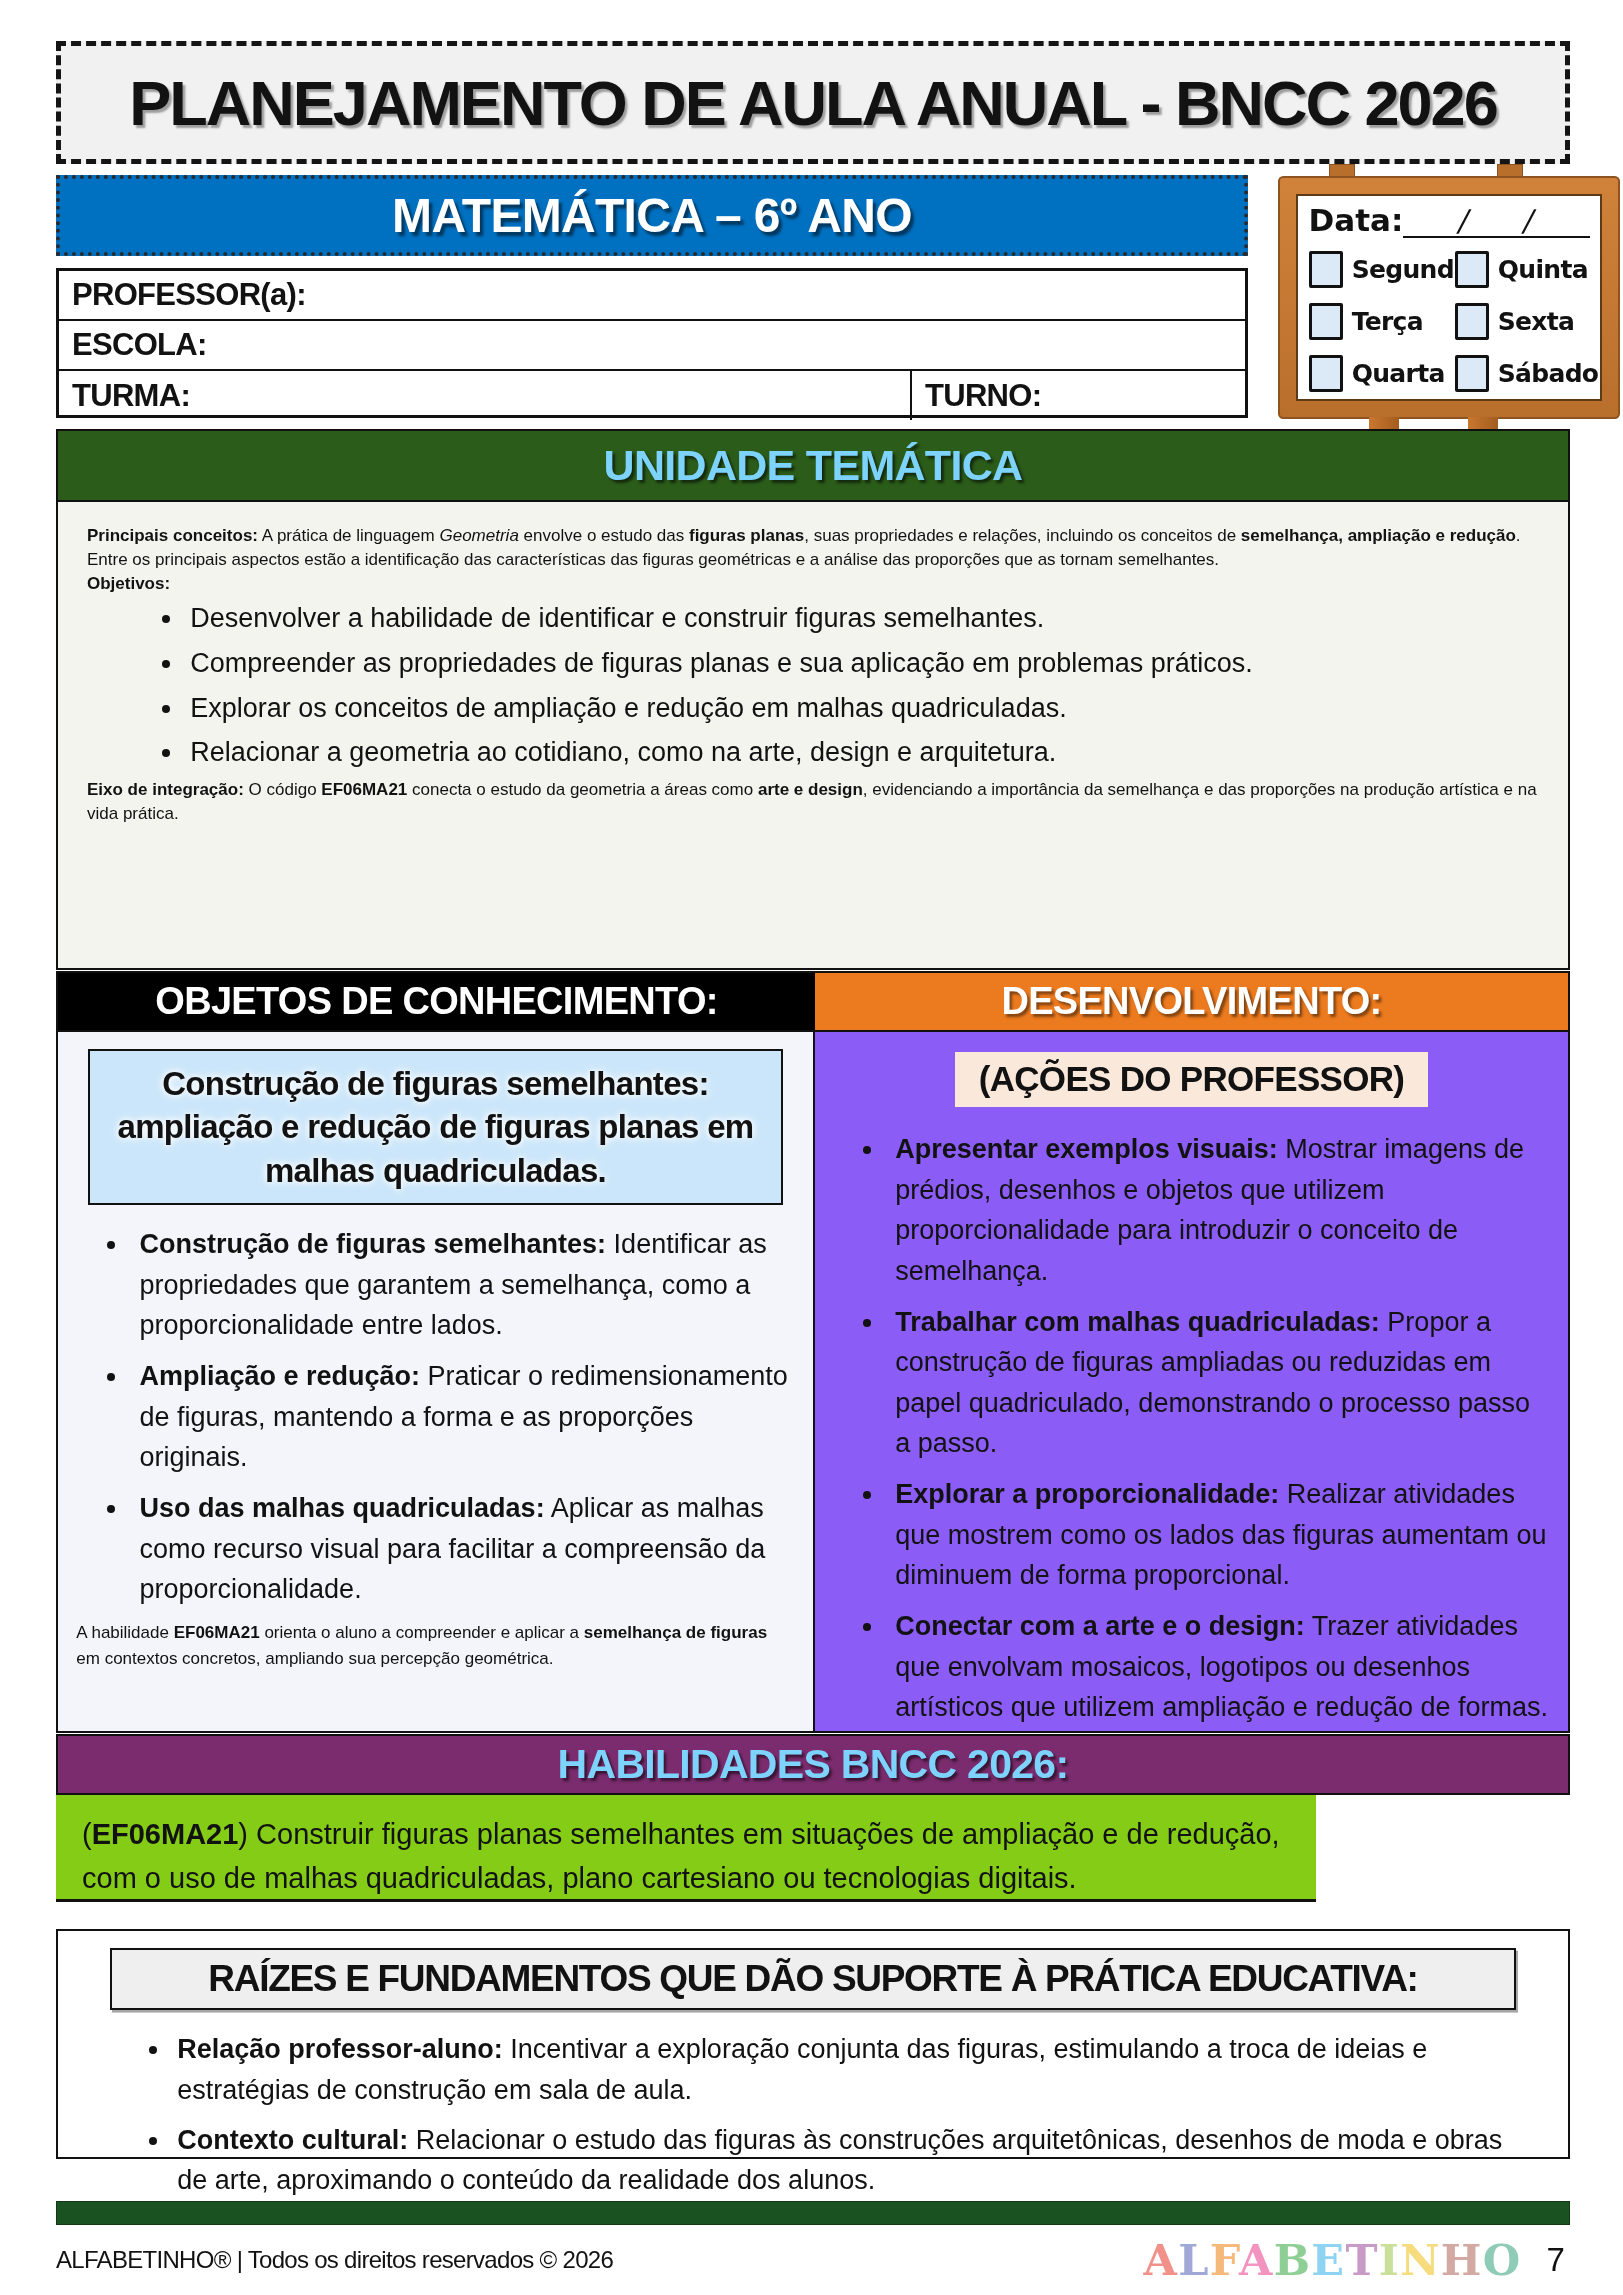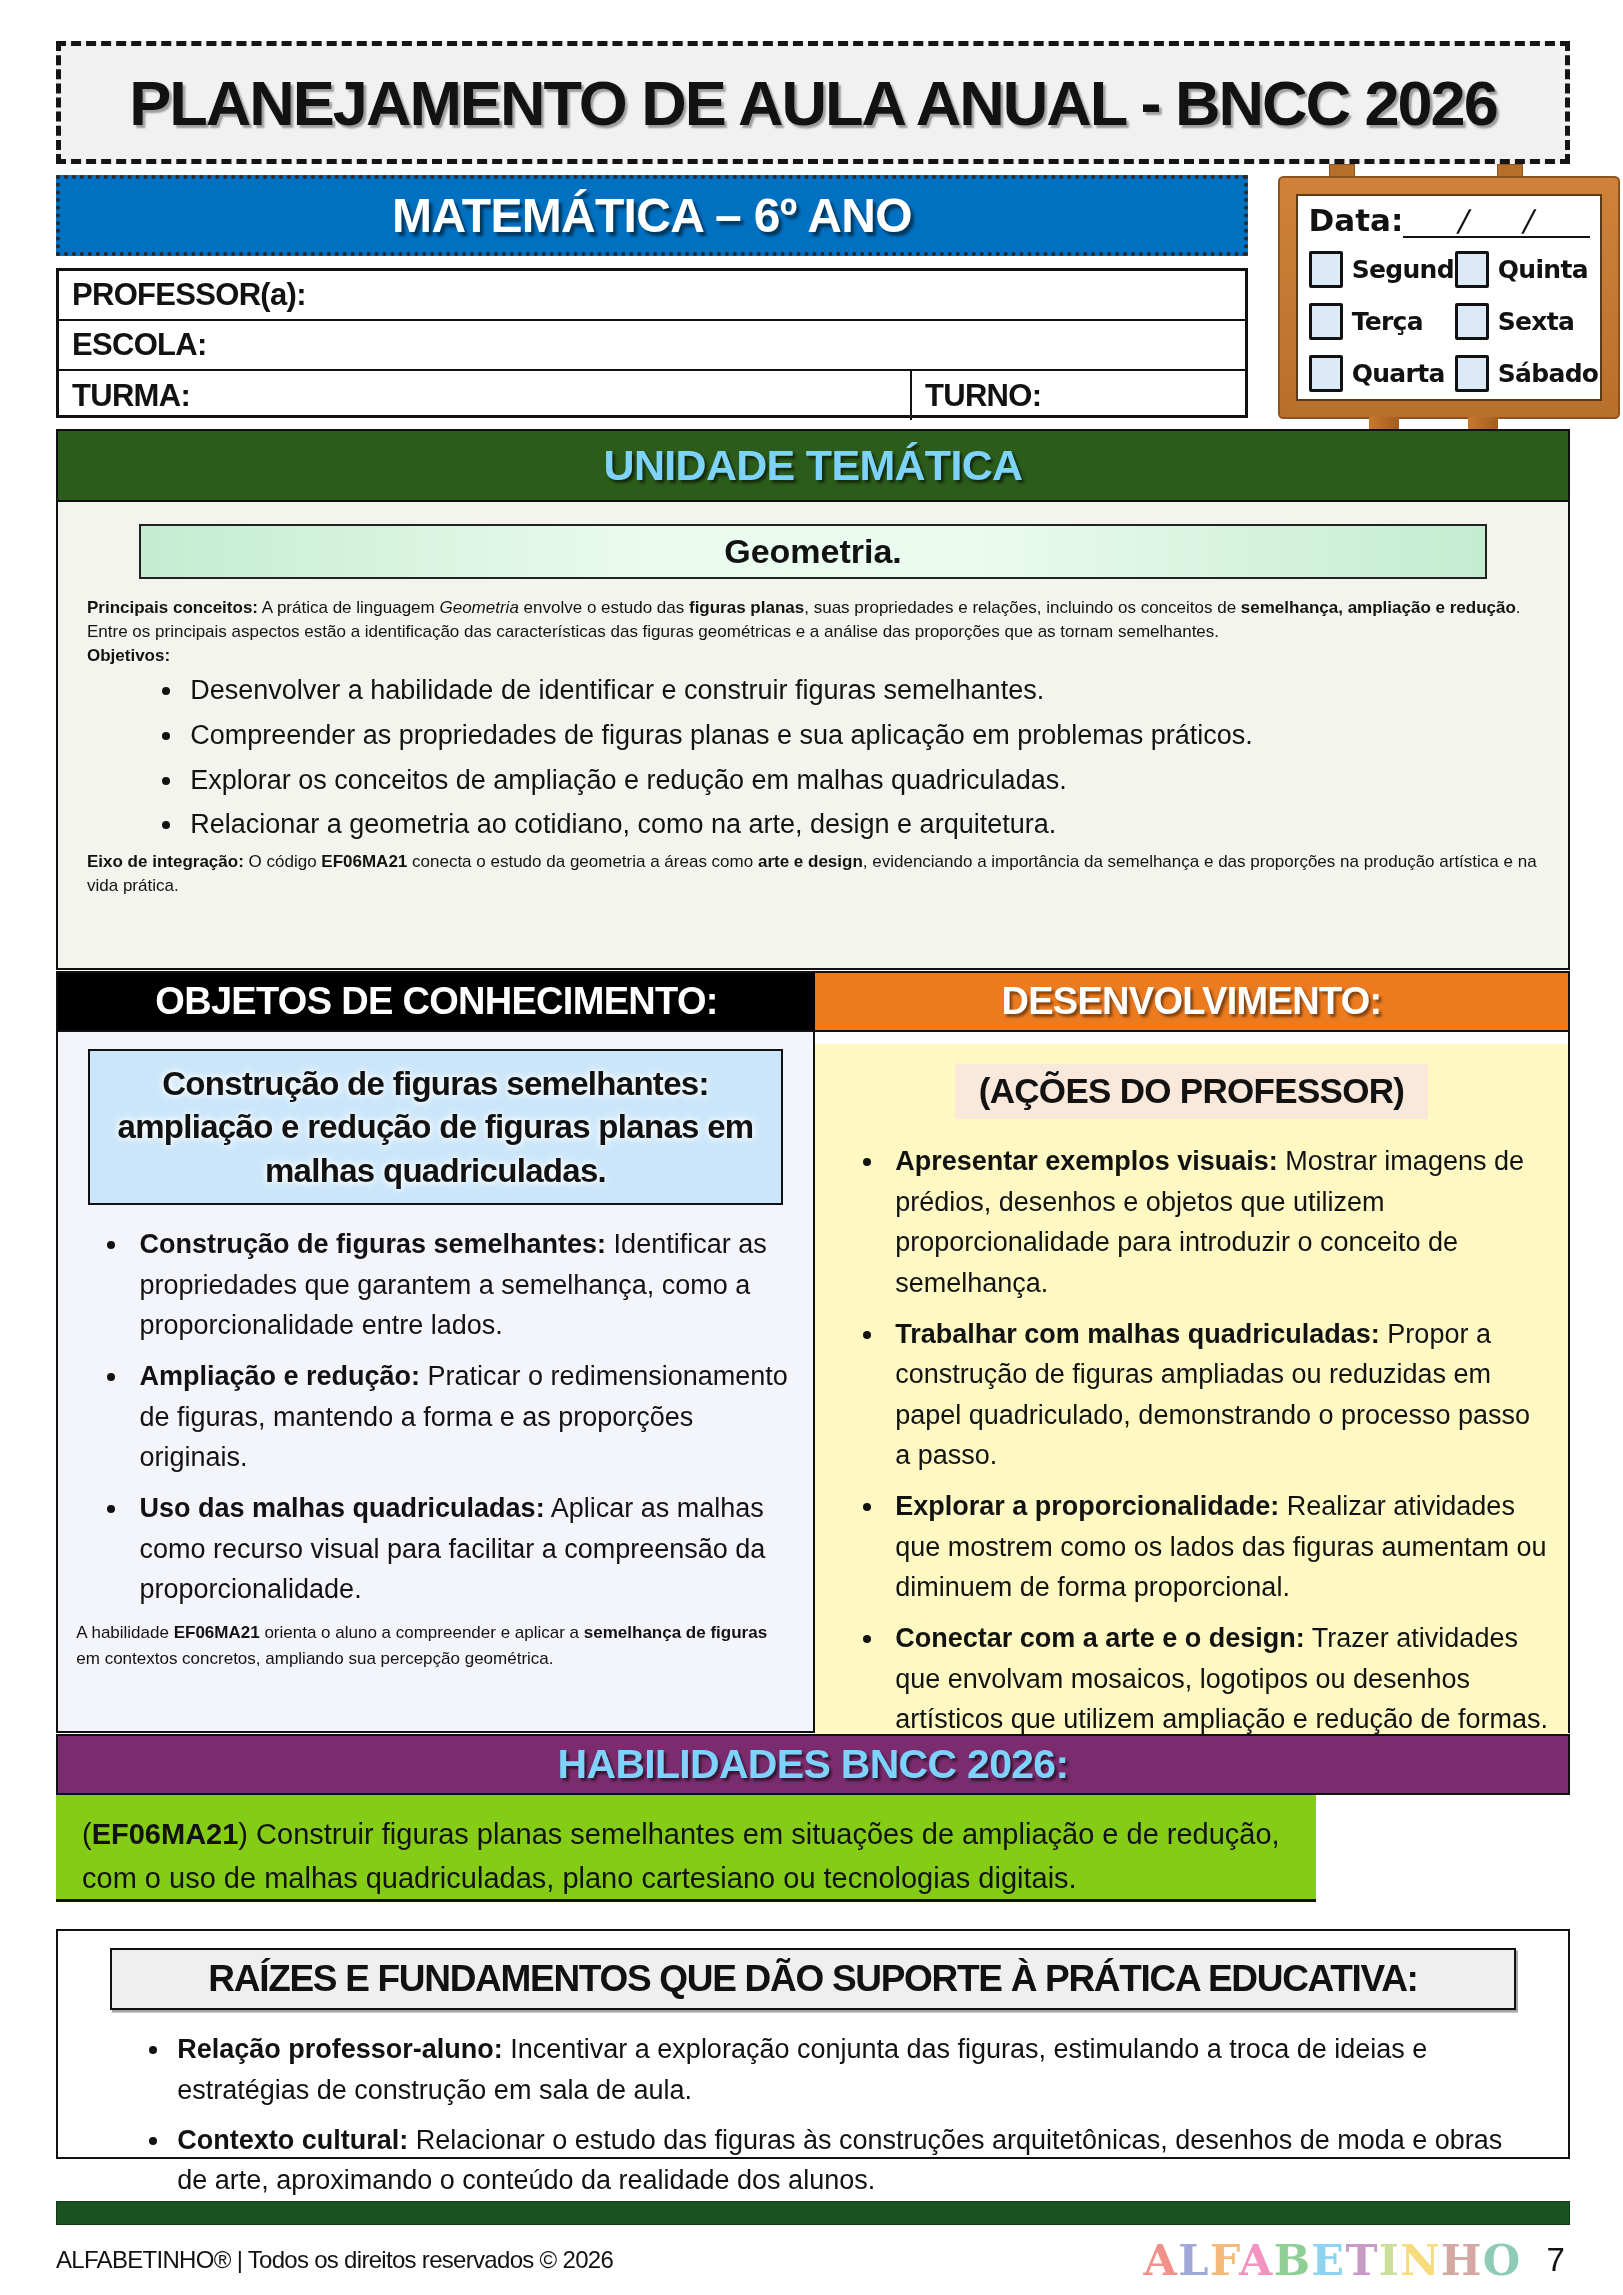--- a/index.html
+++ b/index.html
@@ -71,21 +71,21 @@
 
   
   .col-headers { position:absolute; left:56px; top:971px; width:1514px; height:61px; display:flex; border:2px solid #111; }
   .col-h { display:flex; align-items:center; justify-content:center; height:100%; }
   .col-h span { color:#fff; font-weight:bold; font-size:38px; letter-spacing:-0.7px; text-shadow:2.6px 2.6px 2.6px rgba(0,0,0,0.45); white-space:nowrap; }
   .col-h.blue { width:757px; background:#000000; }
   .col-h.orange { flex:1; background:#ec7a1e; }
   .col-body { position:absolute; left:56px; top:1032px; width:1514px; height:701px; display:flex; border:2px solid #111; border-top:none; }
   .col { height:100%; overflow:hidden; }
   .col.left { width:757px; background:#f3f5fa; border-right:2px solid #111; padding:17px 18.3px 0 18.3px; }
-  .col.right { flex:1; background:#fef9c3; padding:15.7px 17px 0 17px;margin-top:12px; }
+  .col.right { flex:1; background:#8b5cf6; padding:15.7px 17px 0 17px; }
   .objetos-title-box { margin:0 auto 19.6px auto; width:695px; background:#cbe6fa; border:2.6px solid #111; padding:10.5px 7.9px; }
   .objetos-title-box span { display:block; text-align:center; font-size:33px; font-weight:bold; line-height:1.32; letter-spacing:-0.7px;
     text-shadow:0 0 9.2px #ffffff, 0 0 6.5px #ffffff; }
   .col .list { padding-left:54px; }
   .col .list li { line-height:1.5; margin-bottom:10.5px; padding-left:9.2px; }
   .flush { margin-top:2.6px; }
   .col .body { line-height:1.5; }
   .acoes-wrap { text-align:center; margin:3.9px 0 22px 0; }
   .acoes-label { display:inline-block; background:#fae9db; padding:7.9px 23.6px; font-size:35px; font-weight:bold; letter-spacing:-0.7px; }
 
@@ -180,23 +180,20 @@
       <div class="info-cell cell-turno">
         <span class="lbl">TURNO:</span>
       </div>
     </div>
   </div>
 
   <div class="banner green">
     <span>UNIDADE TEMÁTICA</span>
   </div>
   <div class="unidade-box">
-    <div class="tema-box">
-      <span>Geometria.</span>
-    </div>
     <p class="body"><span class="bold">Principais conceitos:</span><span> A prática de linguagem </span><span class="italic">Geometria</span><span> envolve o estudo das </span><span class="bold">figuras planas</span><span>, suas propriedades e relações, incluindo os conceitos de </span><span class="bold">semelhança, ampliação e redução</span><span>. Entre os principais aspectos estão a identificação das características das figuras geométricas e a análise das proporções que as tornam semelhantes.</span></p>
     <p class="body bold-line">Objetivos:</p>
     <ul class="list">
       <li>Desenvolver a habilidade de identificar e construir figuras semelhantes.</li>
       <li>Compreender as propriedades de figuras planas e sua aplicação em problemas práticos.</li>
       <li>Explorar os conceitos de ampliação e redução em malhas quadriculadas.</li>
       <li>Relacionar a geometria ao cotidiano, como na arte, design e arquitetura.</li>
     </ul>
     <p class="body"><span class="bold">Eixo de integração:</span><span> O código </span><span class="bold">EF06MA21</span><span> conecta o estudo da geometria a áreas como </span><span class="bold">arte e design</span><span>, evidenciando a importância da semelhança e das proporções na produção artística e na vida prática.</span></p>
   </div>

